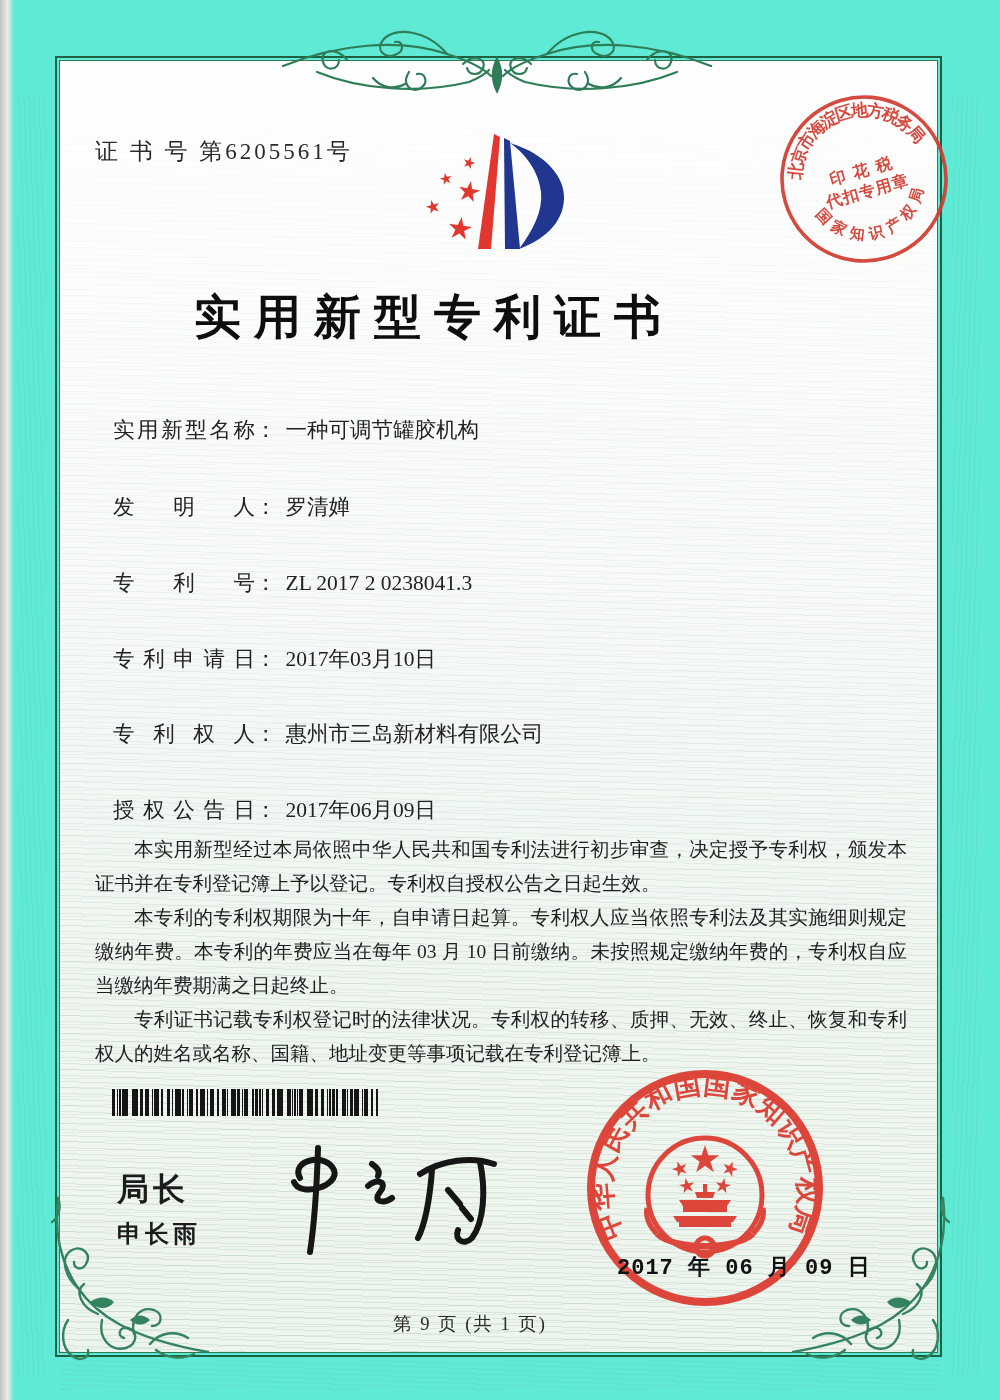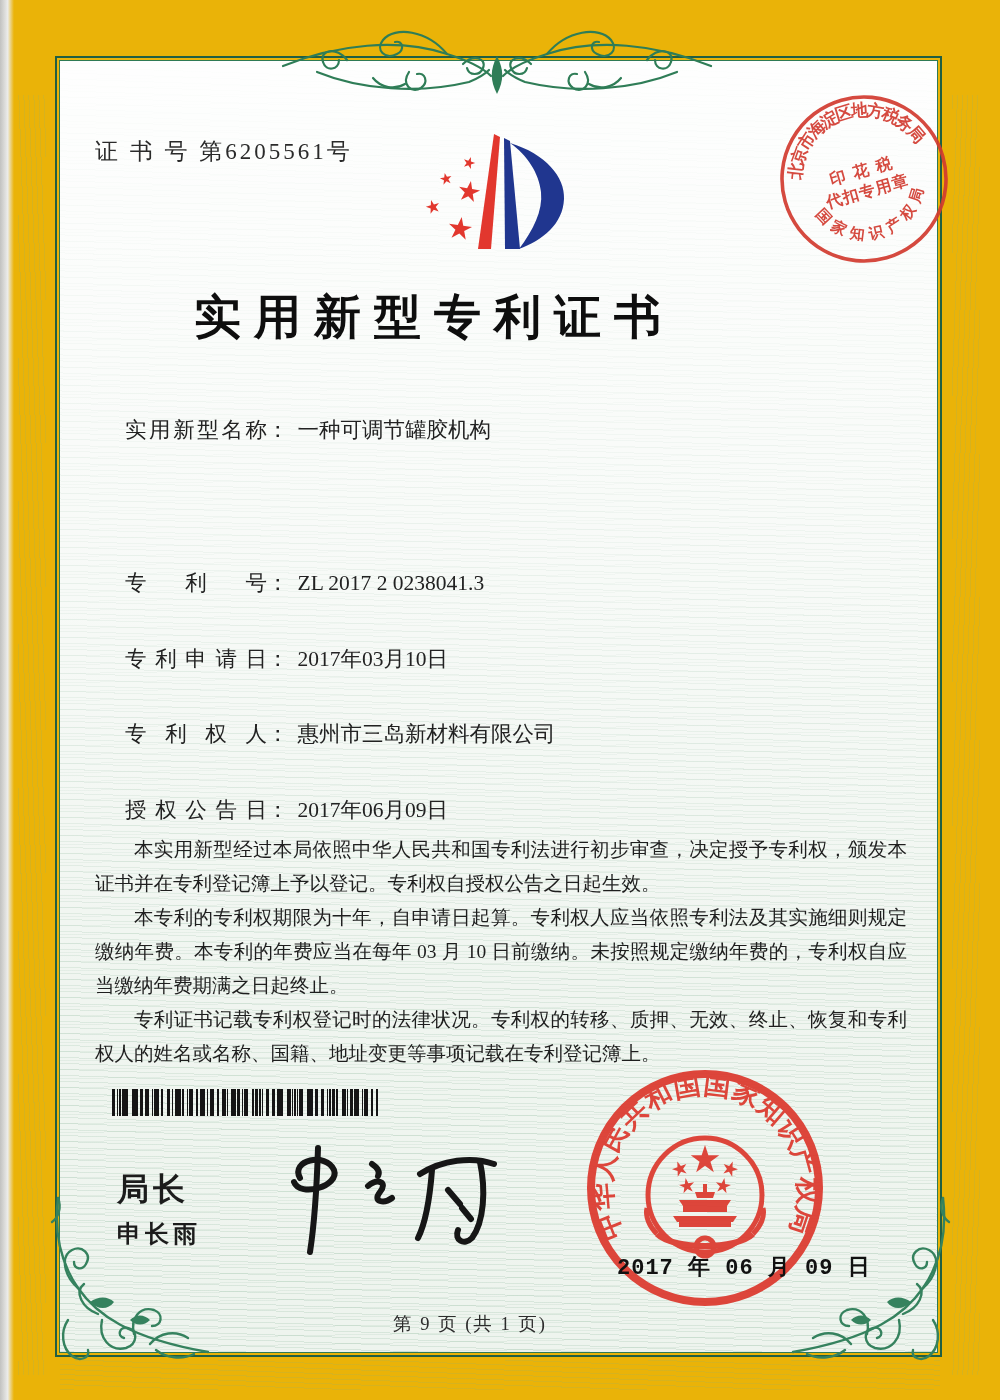--- a/index.html
+++ b/index.html
@@ -2,21 +2,21 @@
 <html><head>
 <meta charset="utf-8">
 <style>
   html,body{margin:0;padding:0;}
   body{
     width:1000px;height:1400px;
     background:#ffffff;
     font-family:"Liberation Serif","DejaVu Serif",serif;
     position:relative;overflow:hidden;
   }
-  .page{position:absolute;inset:0;background:#eab308;}
+  .page{position:absolute;inset:0;background:#5eead4;}
   .scan-edge-left{position:absolute;left:0;top:0;width:14px;height:100%;
     background:linear-gradient(90deg,#c2c2c0,#ececea 55%,rgba(255,255,255,0));}
   
   .frame{position:absolute;left:55px;top:56px;width:883px;height:1297px;
     border:2px solid #215f43;}
   .frame-inner{position:absolute;inset:2px;border:1px solid #2e7a55;
     background-color:#eef4ee;
     background-image:
       linear-gradient(180deg,rgba(255,255,255,.95) 0%,rgba(255,255,255,.55) 40%,rgba(255,255,255,.12) 72%,rgba(255,255,255,0) 100%),
       repeating-linear-gradient(2deg,rgba(122,172,140,.20) 0 1px,rgba(255,255,255,0) 1px 6px),
@@ -27,21 +27,21 @@
   .edge-right{left:952px;top:95px;width:28px;height:1280px;
     background:repeating-linear-gradient(92deg,rgba(120,175,140,.35) 0 1px,transparent 1px 5px);}
   .edge-bottom{left:60px;top:1360px;width:880px;height:30px;
     background:repeating-linear-gradient(2deg,rgba(120,175,140,.35) 0 1px,transparent 1px 5px);}
   .ornament{position:absolute;}
   
   .cert-no{position:absolute;left:95px;top:136px;font-size:23px;letter-spacing:3px;color:#2a2a2a;}
   .title{position:absolute;left:0;top:286px;width:868px;text-align:center;
     font-size:47px;font-weight:bold;letter-spacing:13px;color:#0e0e0e;}
   .field{position:absolute;left:113px;font-size:21.5px;color:#222;white-space:nowrap;}
-  .field .lab{display:inline-block;width:142px;text-align:justify;text-align-last:justify;margin-left:12px;}
+  .field .lab{display:inline-block;width:142px;text-align:justify;text-align-last:justify;}
   .field .col{display:inline-block;}
   .field .val{margin-left:9px;}
   .f0{top:415px}.f1{top:492px}.f2{top:568px}.f3{top:644px}.f4{top:719px}.f5{top:795px}
   .paras{position:absolute;left:95px;top:833px;width:812px;font-size:19.5px;
     line-height:34px;color:#1e1e1e;text-align:justify;}
   .paras p{margin:0;text-indent:2em;}
   .barcode{position:absolute;left:112px;top:1089px;width:266px;height:27px;
     background-image:
       repeating-linear-gradient(90deg,#151515 0 2px,transparent 2px 7px),
       repeating-linear-gradient(90deg,#151515 0 1px,transparent 1px 5px),
@@ -157,20 +157,23 @@
         <textPath href="#taxBot" textLength="140" lengthAdjust="spacing">国家知识产权局</textPath>
       </text>
     </svg>
   </div>
 
   <div class="title">实用新型专利证书</div>
 
   <div class="field f0">
     <span class="lab">实用新型名称</span><span class="col">：</span><span class="val">一种可调节罐胶机构</span>
   </div>
+  <div class="field f1">
+    <span class="lab">发明人</span><span class="col">：</span><span class="val">罗清婵</span>
+  </div>
   <div class="field f2">
     <span class="lab">专利号</span><span class="col">：</span><span class="val">ZL 2017 2 0238041.3</span>
   </div>
   <div class="field f3">
     <span class="lab">专利申请日</span><span class="col">：</span><span class="val">2017年03月10日</span>
   </div>
   <div class="field f4">
     <span class="lab">专利权人</span><span class="col">：</span><span class="val">惠州市三岛新材料有限公司</span>
   </div>
   <div class="field f5">

